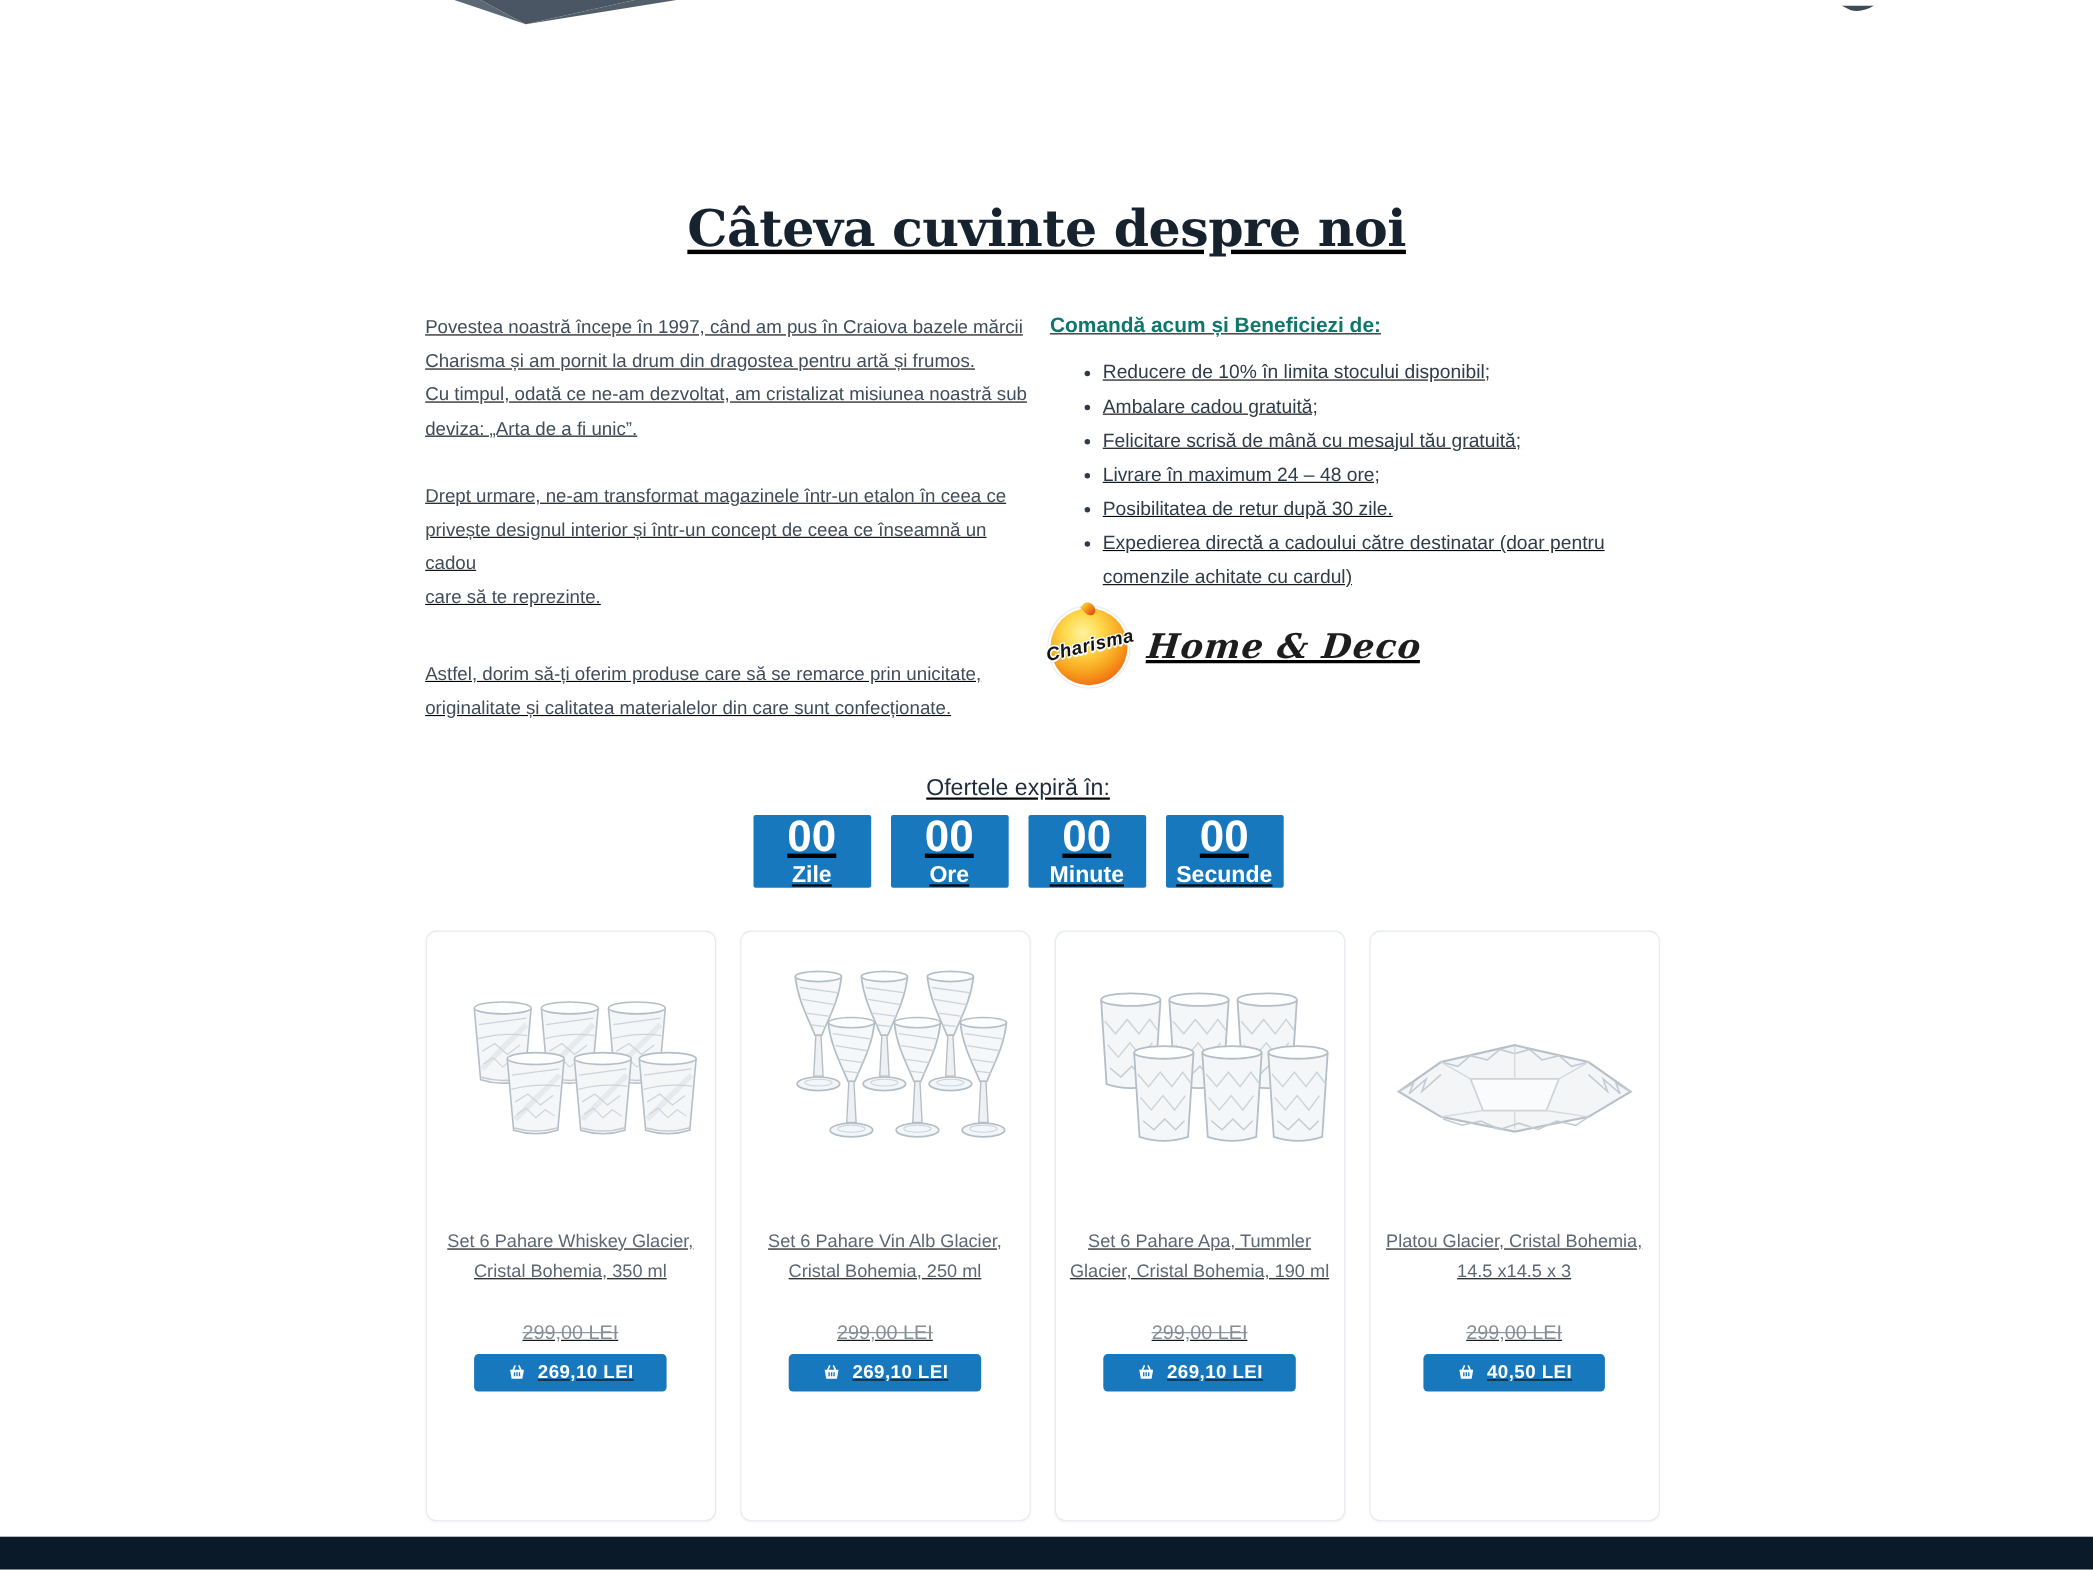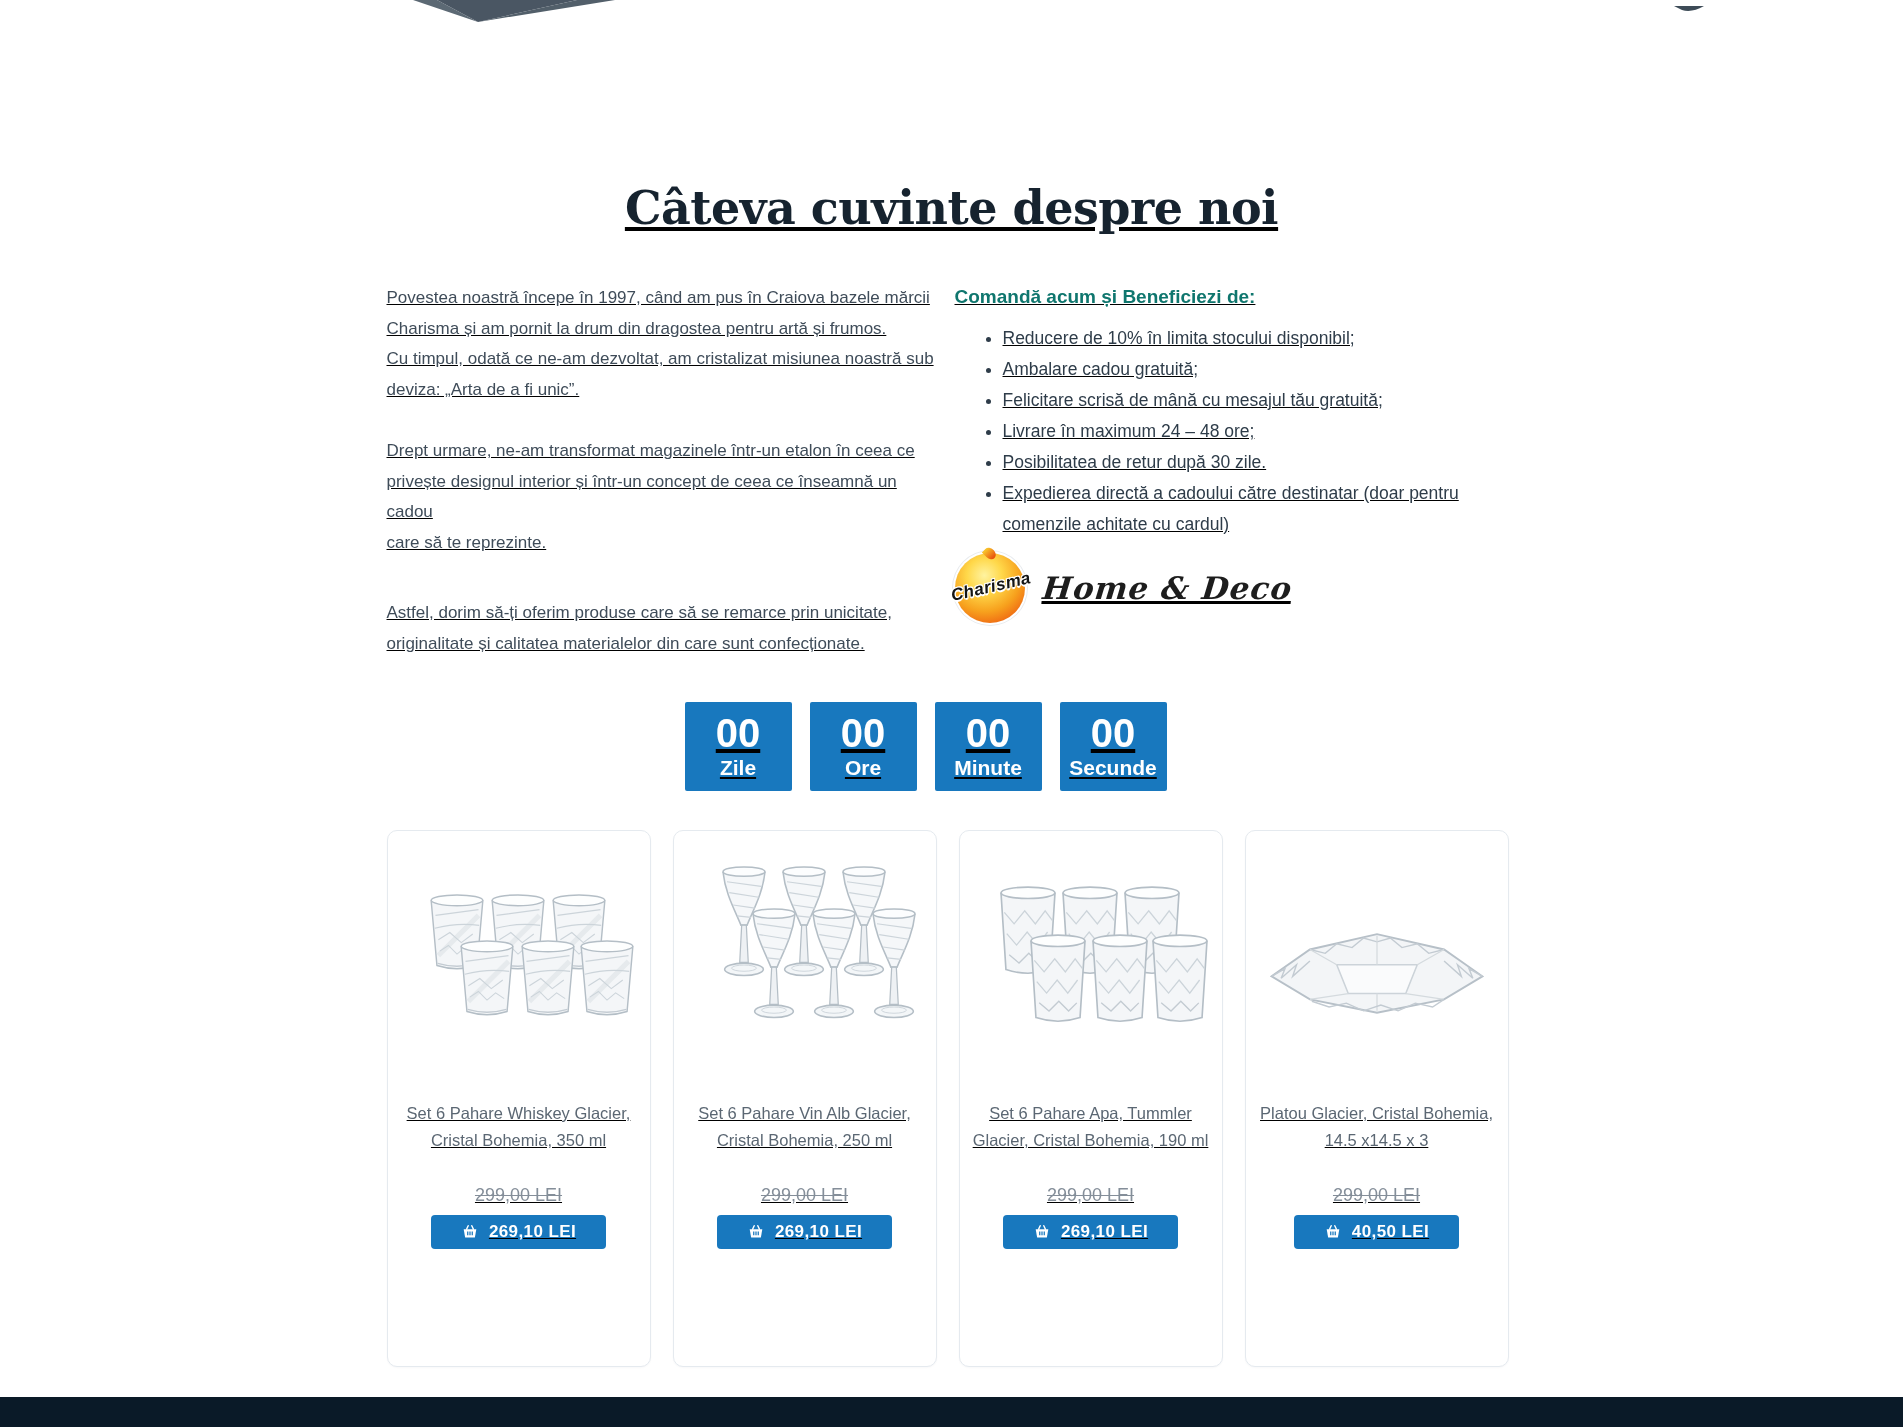--- a/index.html
+++ b/index.html
@@ -66,21 +66,21 @@
     font-family:"DejaVu Serif", serif; font-style:italic; font-weight:700;
     font-size:31px; color:#1d1d1d; letter-spacing:1px;
     transform:skewX(-6deg); display:inline-block; white-space:nowrap;
   }
 
   
   .countdown { margin-top:43px; transform:translateX(-26px); }
   .count-heading { margin:0; text-align:center; font-size:21px; line-height:30px; color:#1e2d3c; font-weight:500; }
   .count-row { display:flex; justify-content:center; gap:18px; margin-top:9px; }
   .count-box {
-    width:107px; height:89px; background:#1878be; border-radius:2px;
+    width:107px; height:66px; background:#1878be; border-radius:2px;
     display:flex; flex-direction:column; align-items:center; justify-content:center;
     color:#ffffff;
   }
   .count-box .val { font-size:40px; font-weight:700; line-height:42px; }
   .count-box .lab { font-size:21px; font-weight:700; line-height:26px; margin-top:1px; }
 
   
   .products { display:flex; gap:22px; margin-top:39px; }
   .card {
     width:264px; height:537px; background:#ffffff;
@@ -208,20 +208,21 @@
         <div class="logo-badge">
           <div class="flame"></div>
           <span class="brand">Charisma</span>
         </div>
         <span class="tagline">Home  &amp;  Deco</span>
       </div>
     </div>
   </section>
 
   <section class="countdown">
+    <p class="count-heading">Ofertele expiră în:</p>
     <div class="count-row">
       <div class="count-box">
         <span class="val">00</span>
         <span class="lab">Zile</span>
       </div>
       <div class="count-box">
         <span class="val">00</span>
         <span class="lab">Ore</span>
       </div>
       <div class="count-box">

